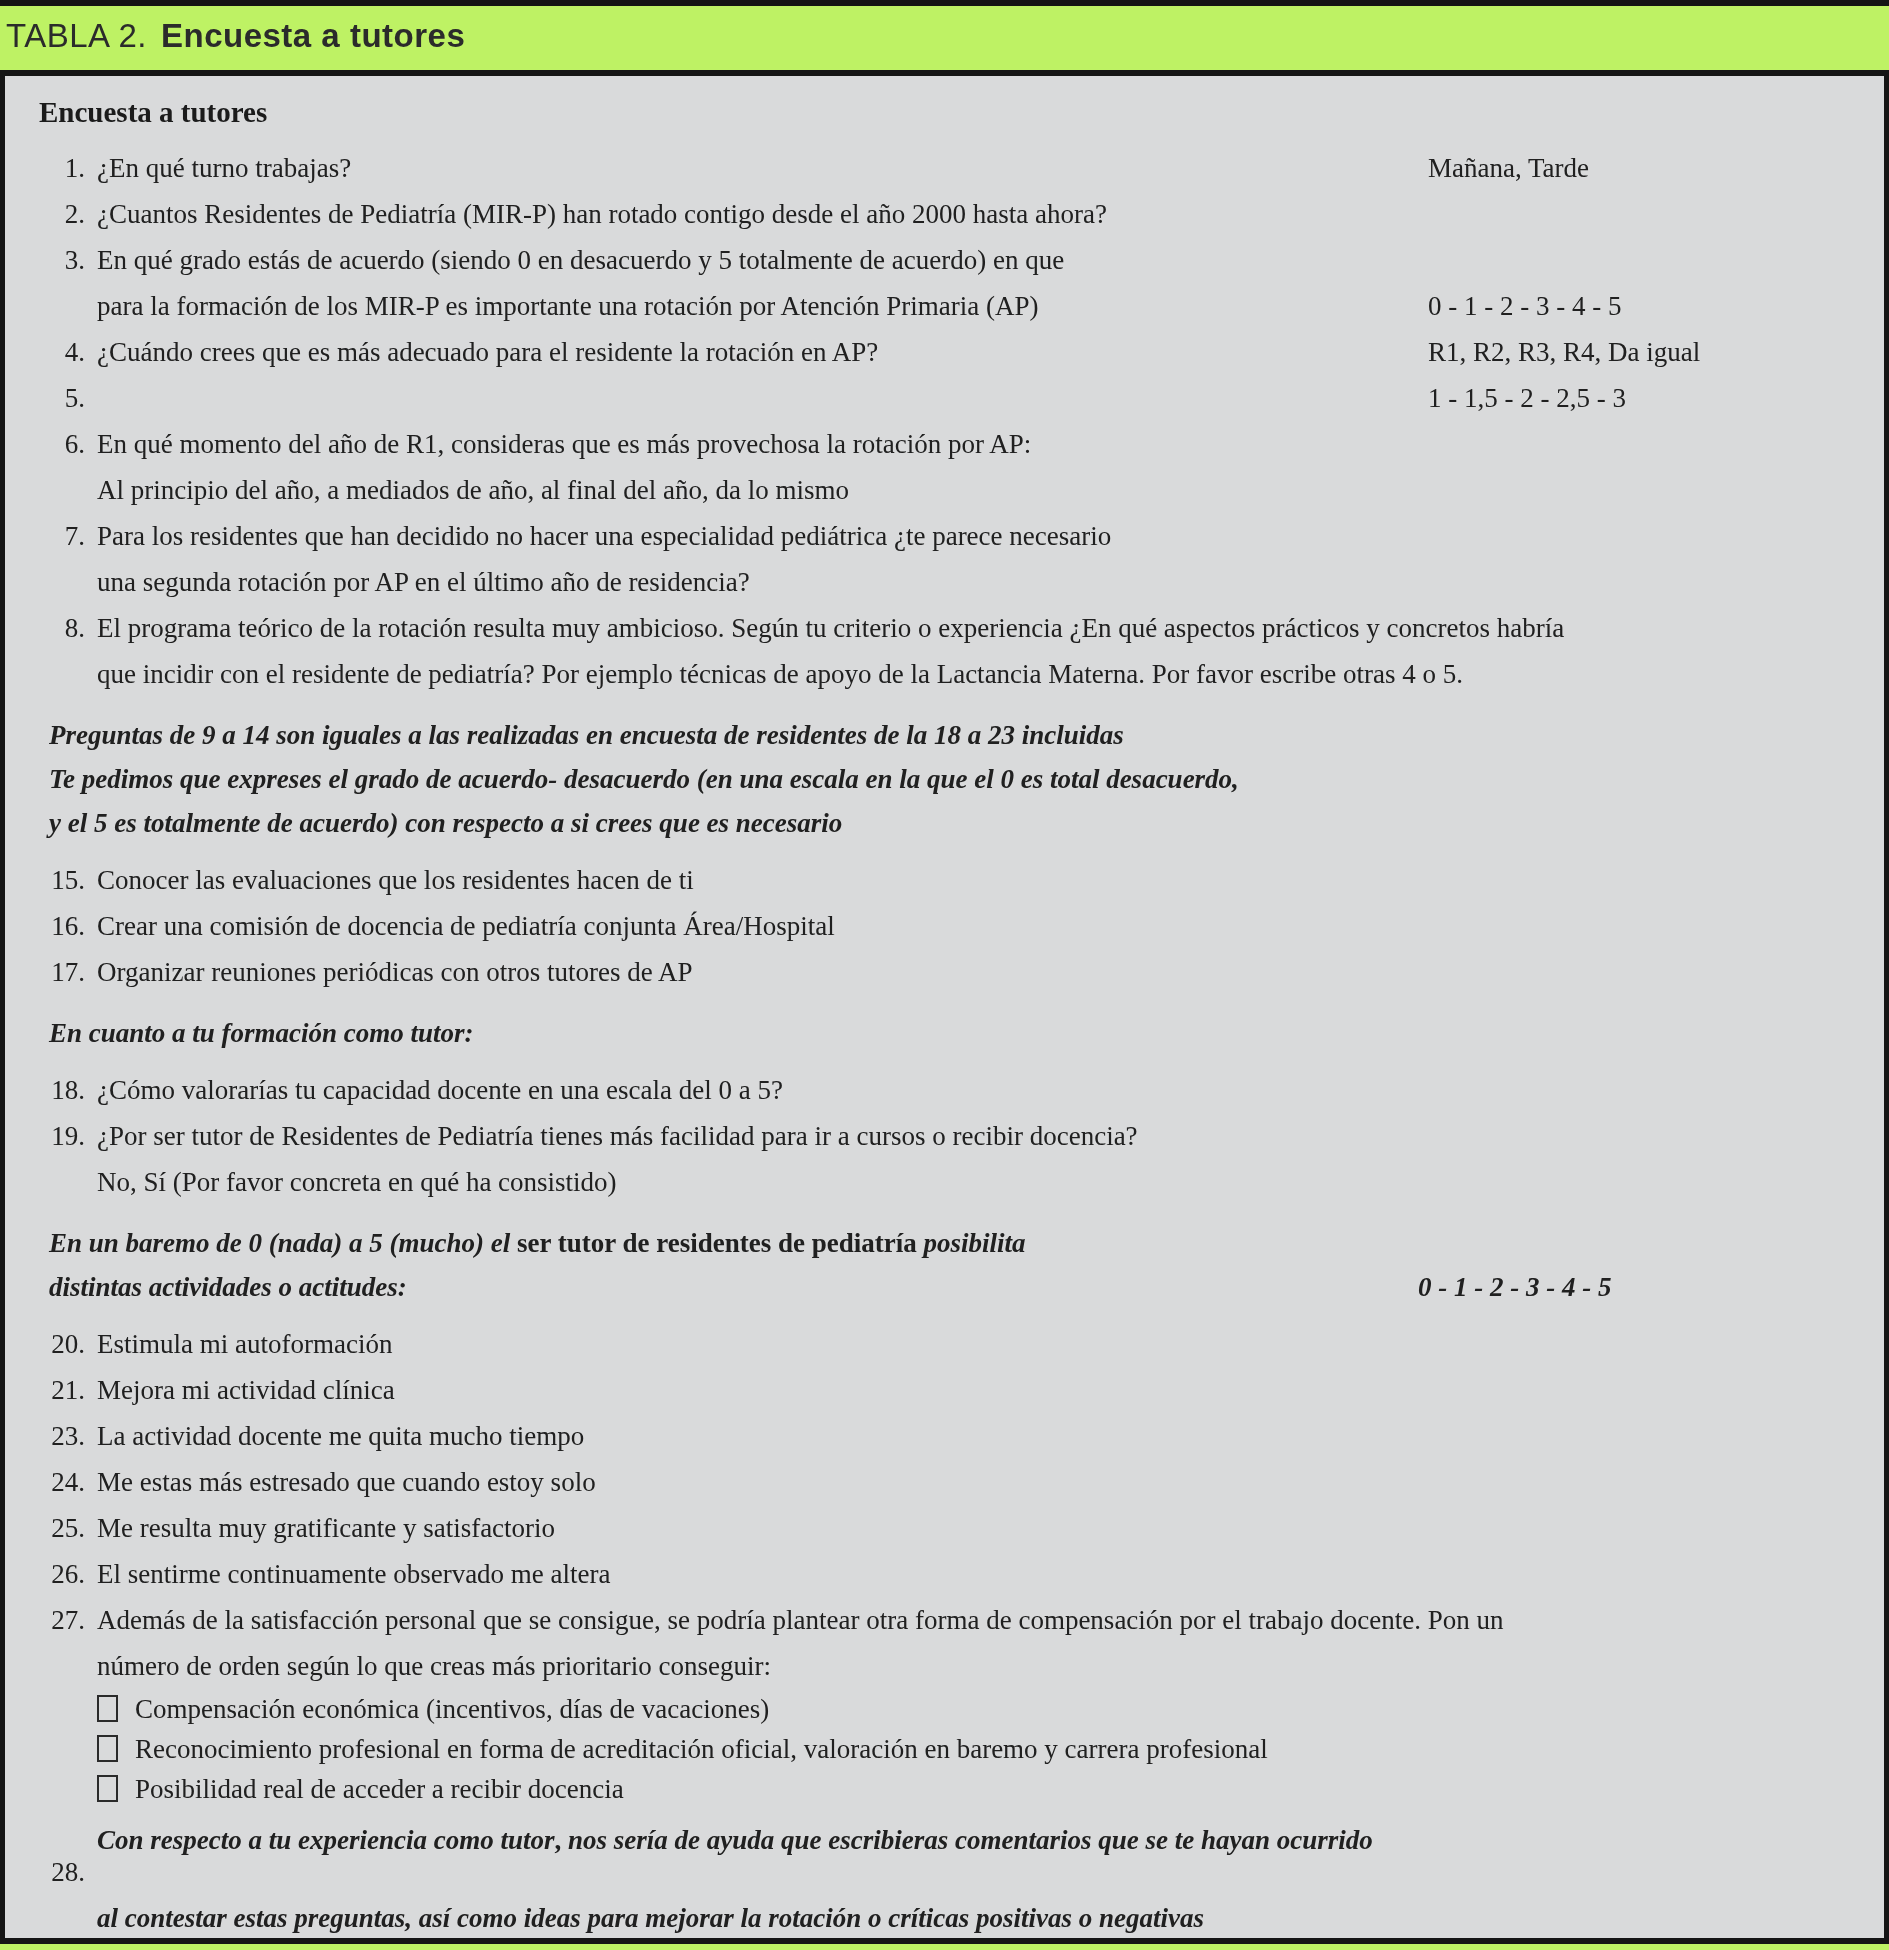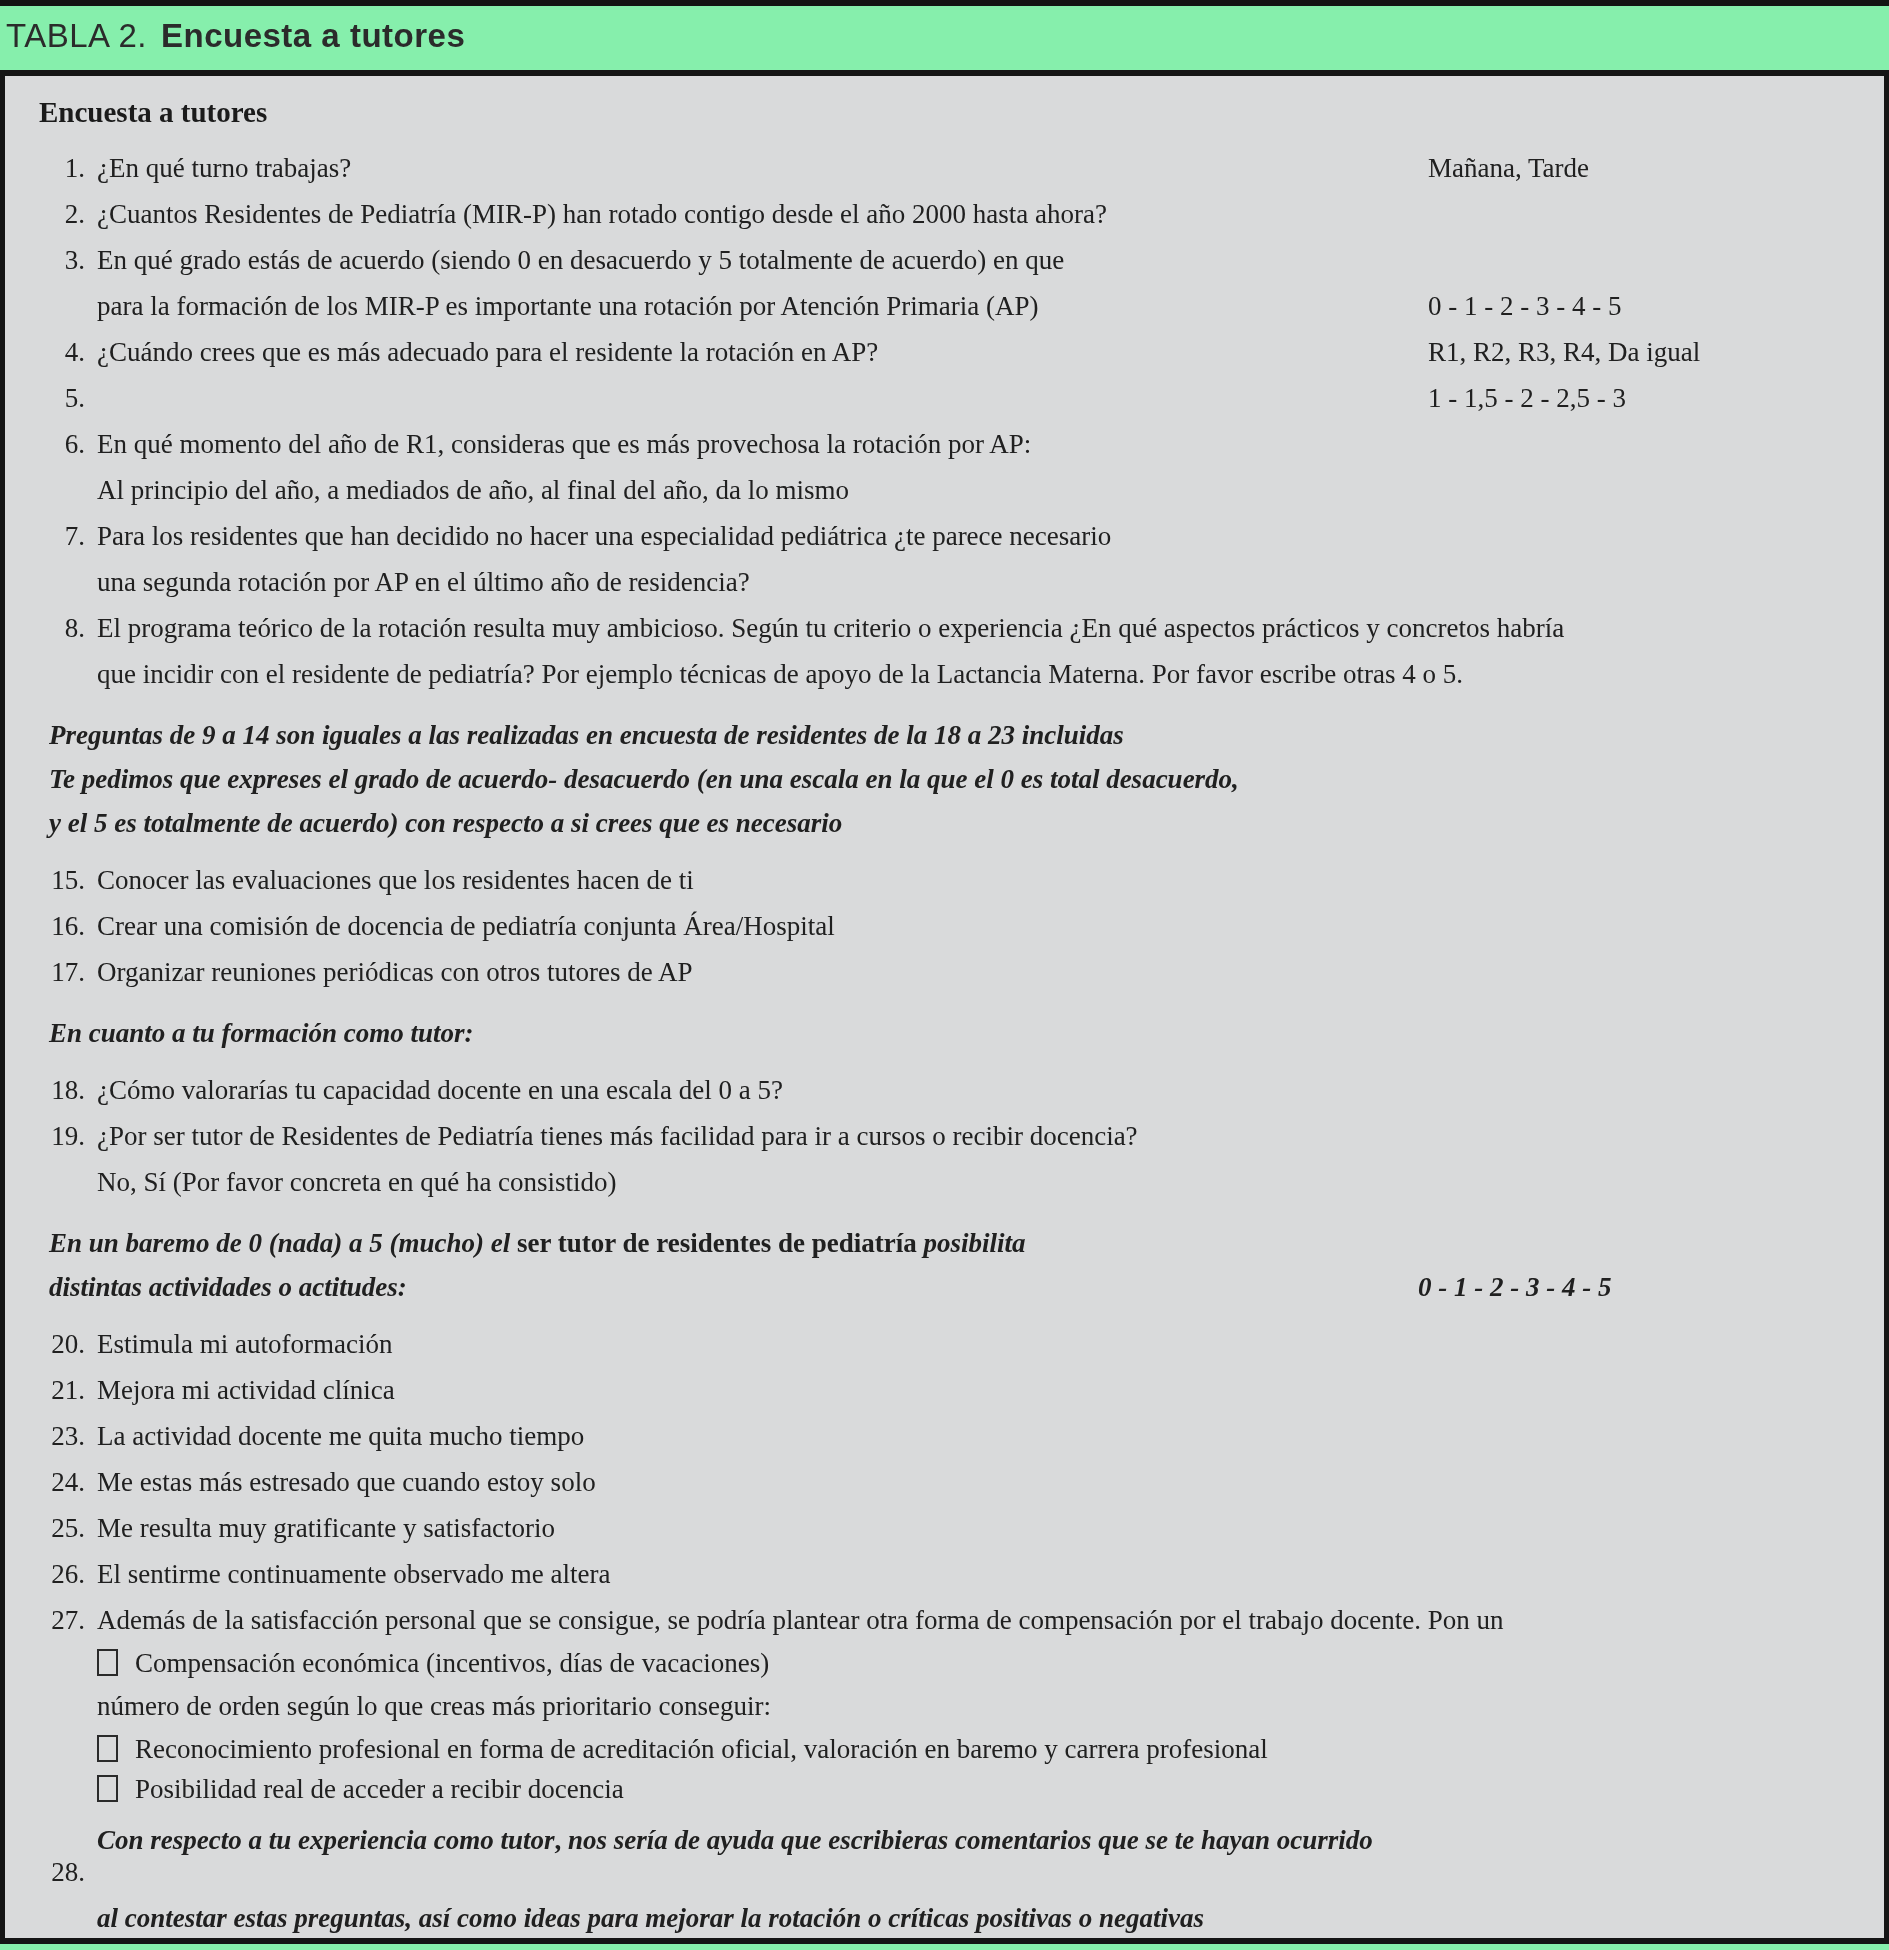--- a/index.html
+++ b/index.html
@@ -1,20 +1,20 @@
 <!DOCTYPE html>
 <html lang="es"><head>
 <meta charset="utf-8">
 <style>
   html,body{margin:0;padding:0;background:#ffffff;}
   .page{
     position:relative;
     width:1889px;
     height:1950px;
-    background:#86efac;
+    background:#bef264;
     font-family:"Liberation Serif","DejaVu Serif",serif;
     color:#202020;
     overflow:hidden;
   }
   .top-rule{
     width:100%;
     height:6px;
     background:#141414;
   }
   .table-caption{
@@ -255,27 +255,27 @@
           <div class="line">
             <span class="num">26.</span>
             <div class="text"><span>El sentirme continuamente observado me altera</span></div>
           </div>
         </div>
         <div class="block item wide">
           <div class="line">
             <span class="num">27.</span>
             <div class="text span-full"><span>Además de la satisfacción personal que se consigue, se podría plantear otra forma de compensación por el trabajo docente. Pon un</span></div>
           </div>
+          <div class="line">
+            <span class="num"></span>
+            <div class="text span-full"><span>número de orden según lo que creas más prioritario conseguir:</span></div>
+          </div>
           <div class="line cbline">
             <span class="num"></span>
             <div class="text span-full"><span class="checkbox"></span><span>Compensación económica (incentivos, días de vacaciones)</span></div>
-          </div>
-          <div class="line">
-            <span class="num"></span>
-            <div class="text span-full"><span>número de orden según lo que creas más prioritario conseguir:</span></div>
           </div>
           <div class="line cbline">
             <span class="num"></span>
             <div class="text span-full"><span class="checkbox"></span><span>Reconocimiento profesional en forma de acreditación oficial, valoración en baremo y carrera profesional</span></div>
           </div>
           <div class="line cbline">
             <span class="num"></span>
             <div class="text span-full"><span class="checkbox"></span><span>Posibilidad real de acceder a recibir docencia</span></div>
           </div>
         </div>

